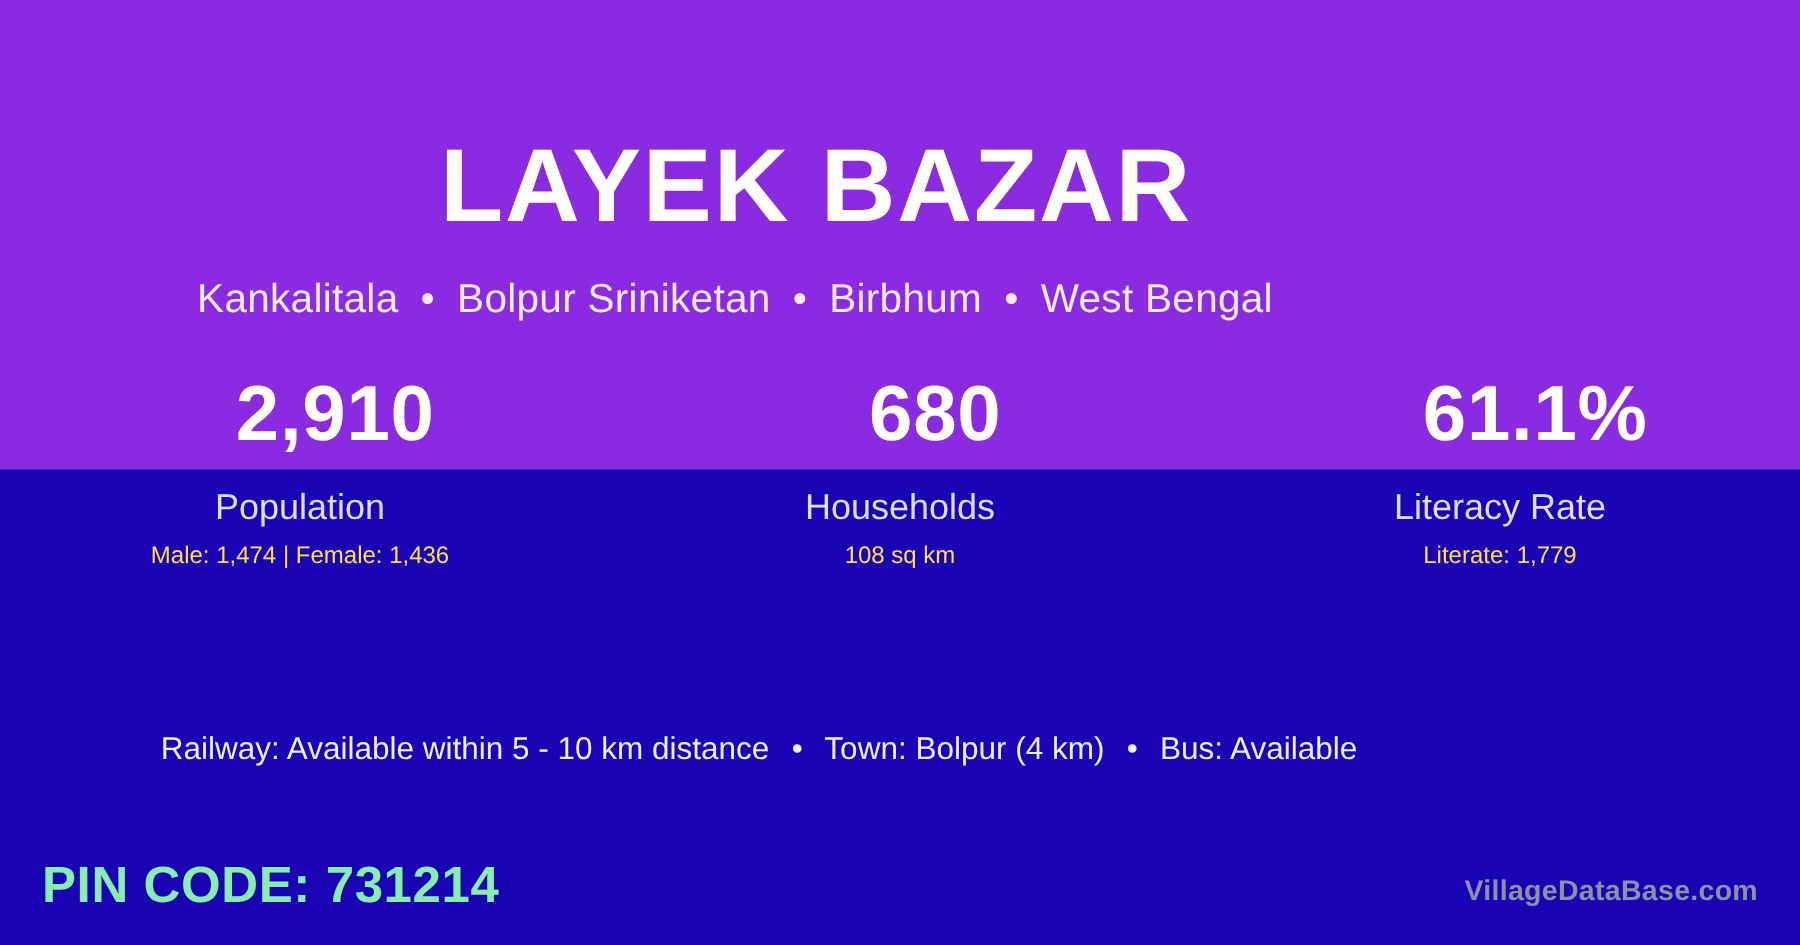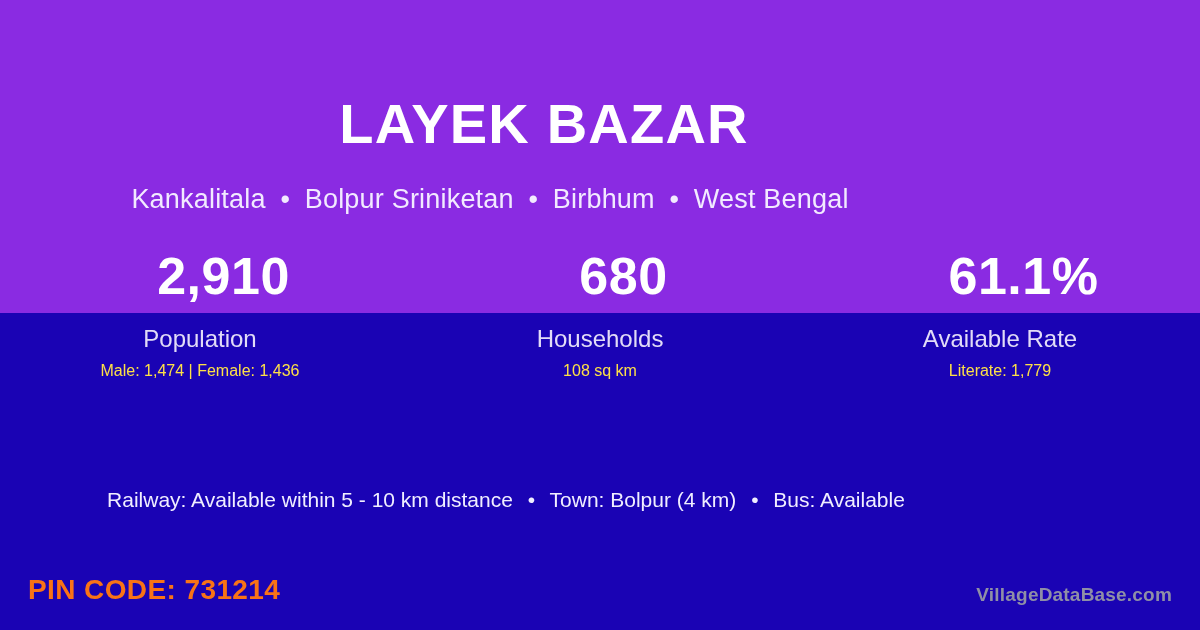--- a/index.html
+++ b/index.html
@@ -41,21 +41,21 @@
     width: 1200px;
     text-align: center;
   }
   .village-title {
     margin: 0;
     padding: 0;
     position: absolute;
     left: 0;
     top: 86px;
     width: 1088px;
-    font-size: 56px;
+    font-size: 69px;
     line-height: 76px;
     font-weight: 700;
     letter-spacing: 1.2px;
     color: #ffffff;
     white-space: nowrap;
   }
   .village-breadcrumb {
     position: absolute;
     left: 0;
     top: 183px;
@@ -132,24 +132,24 @@
     position: absolute;
     left: 0;
     bottom: 0;
     width: 1200px;
     height: 70px;
   }
   .pin-code {
     position: absolute;
     left: 28px;
     top: 14px;
-    font-size: 28px;
+    font-size: 34px;
     line-height: 32px;
     font-weight: 700;
-    color: #f97316;
+    color: #86efac;
     letter-spacing: 0.4px;
     white-space: nowrap;
   }
   .brand {
     position: absolute;
     right: 28px;
     top: 20px;
     font-size: 19px;
     line-height: 30px;
     font-weight: 700;
@@ -188,21 +188,21 @@
     </div>
 
     <div class="stat">
       <div class="stat-value">680</div>
       <div class="stat-label">Households</div>
       <div class="stat-sub">108 sq km</div>
     </div>
 
     <div class="stat">
       <div class="stat-value">61.1%</div>
-      <div class="stat-label">Available Rate</div>
+      <div class="stat-label">Literacy Rate</div>
       <div class="stat-sub">Literate: 1,779</div>
     </div>
 
   </div>
 
   <div class="amenities">
     <span>Railway: Available within 5 - 10 km distance</span>
     <span class="sep">•</span>
     <span>Town: Bolpur (4 km)</span>
     <span class="sep">•</span>

